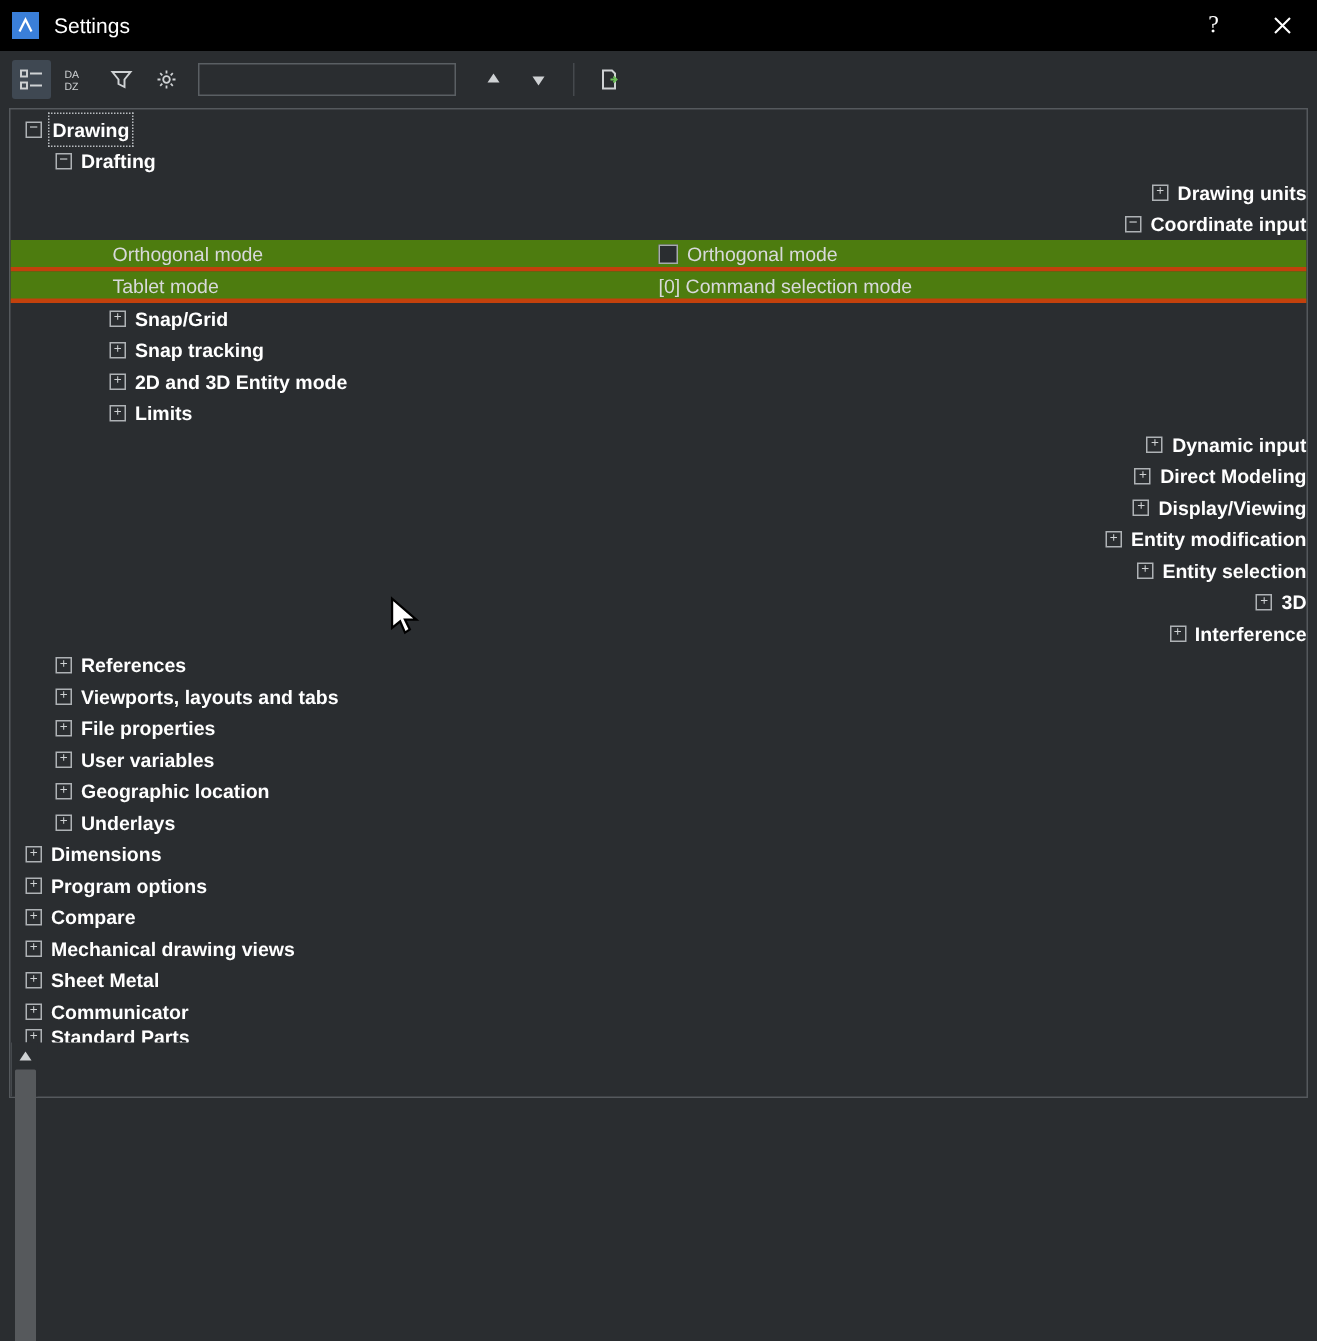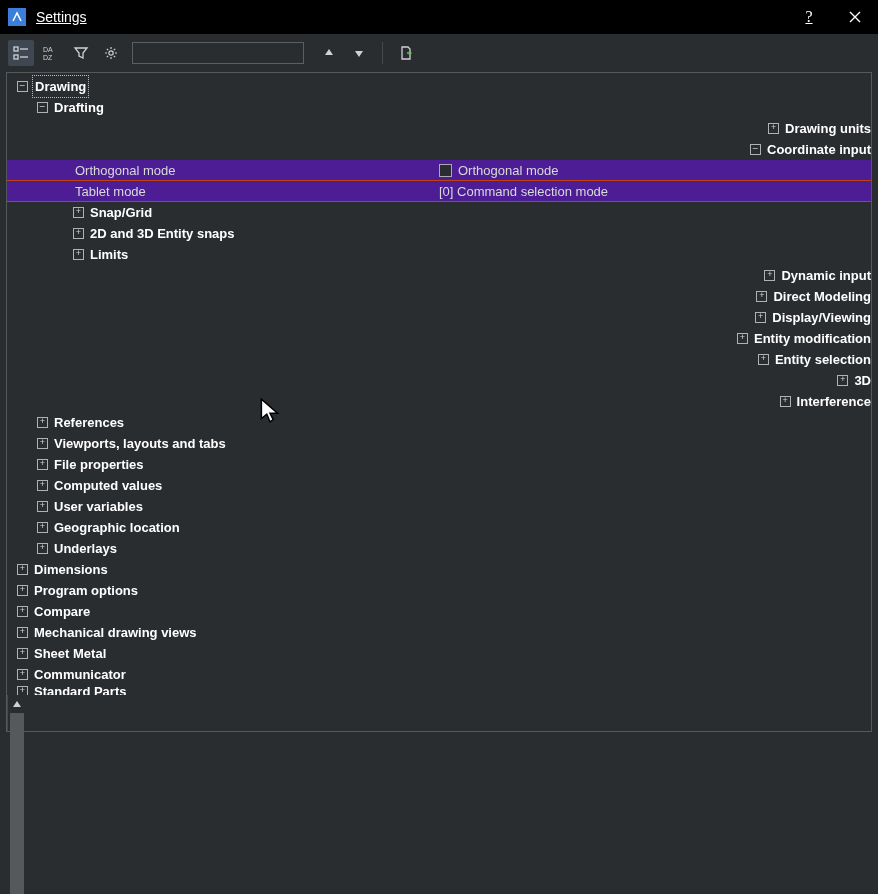--- a/index.html
+++ b/index.html
@@ -13,21 +13,20 @@
     overflow: hidden;
     user-select: none;
   }
   .titlebar {
     height: 34px;
     background: #000;
     display: flex;
     align-items: center;
     padding: 0 0 0 8px;
     color: #fff;
-    text-decoration: underline;
   }
   .titlebar .appicon {
     width: 18px; height: 18px;
     background: #3a7fd9;
     display: flex; align-items: center; justify-content: center;
     margin-right: 10px;
     font-size: 11px;
   }
   .titlebar .appicon svg { width: 12px; height: 12px; }
   .titlebar .title { font-size: 14px; flex: 1; }
@@ -115,22 +114,22 @@
   .ind-0 { padding-left: 10px; }
   .ind-1 { padding-left: 30px; }
   .ind-2 { padding-left: 48px; justify-content: flex-end; }
   .ind-3 { padding-left: 66px; }
 
   .proprow {
     display: flex;
     height: 21px;
     align-items: center;
     font-size: 13px;
-    background: #4c1d95;
-    border-bottom: 1px solid #c2410c;
+    background: #4d7c0f;
+    border-bottom: 3px solid #c2410c;
   }
   .proprow .key {
     width: 432px;
     padding-left: 68px;
     font-weight: 400;
     color: #d8d9da;
   }
   .proprow .val {
     flex: 1;
     display: flex;
@@ -275,24 +274,28 @@
         <span>[0] Command selection mode</span>
       </div>
     </div>
 
     <div class="row ind-3">
       <span class="boxicon plus"></span>
       <span class="label">Snap/Grid</span>
     </div>
     <div class="row ind-3">
       <span class="boxicon plus"></span>
-      <span class="label">2D and 3D Entity snaps</span>
+      <span class="label">Snap tracking</span>
     </div>
     <div class="row ind-3">
       <span class="boxicon plus"></span>
+      <span class="label">2D and 3D Entity mode</span>
+    </div>
+    <div class="row ind-3">
+      <span class="boxicon plus"></span>
       <span class="label">Limits</span>
     </div>
 
     <div class="row ind-2">
       <span class="boxicon plus"></span>
       <span class="label">Dynamic input</span>
     </div>
     <div class="row ind-2">
       <span class="boxicon plus"></span>
       <span class="label">Direct Modeling</span>
@@ -322,24 +325,20 @@
       <span class="boxicon plus"></span>
       <span class="label">References</span>
     </div>
     <div class="row ind-1">
       <span class="boxicon plus"></span>
       <span class="label">Viewports, layouts and tabs</span>
     </div>
     <div class="row ind-1">
       <span class="boxicon plus"></span>
       <span class="label">File properties</span>
-    </div>
-    <div class="row ind-1">
-      <span class="boxicon plus"></span>
-      <span class="label">Computed values</span>
     </div>
     <div class="row ind-1">
       <span class="boxicon plus"></span>
       <span class="label">User variables</span>
     </div>
     <div class="row ind-1">
       <span class="boxicon plus"></span>
       <span class="label">Geographic location</span>
     </div>
     <div class="row ind-1">

